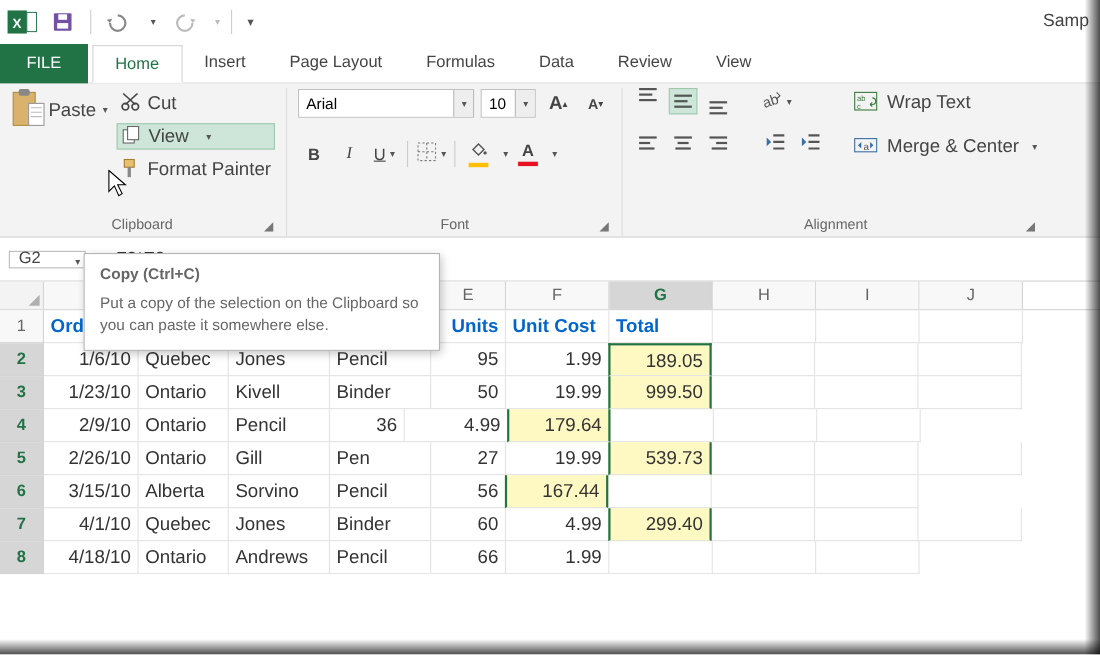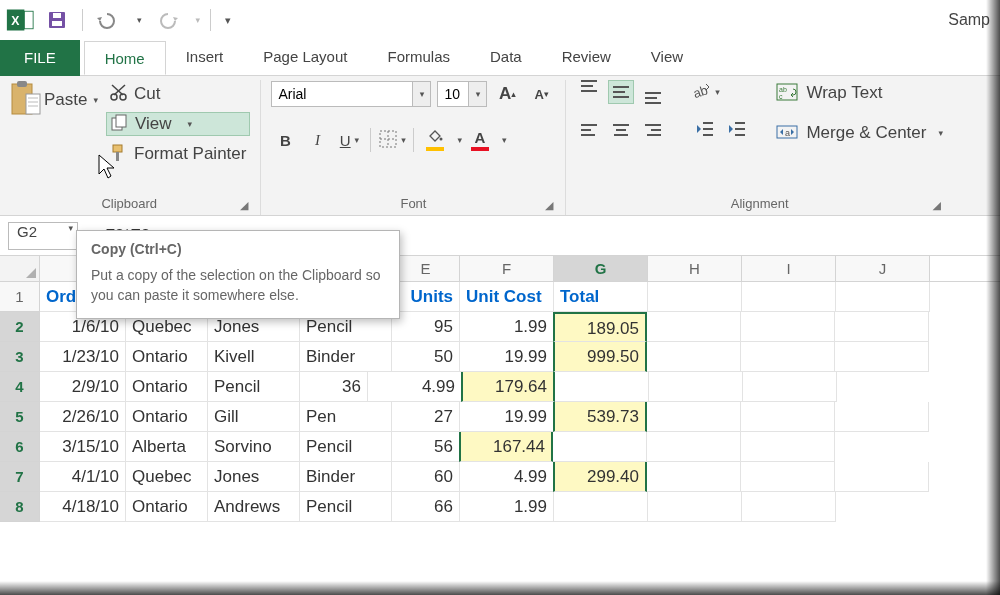--- a/index.html
+++ b/index.html
@@ -83,21 +83,21 @@
   .align-grid { display:flex; gap:6px; }
   .align-btn { width:26px; height:24px; display:flex; align-items:center; justify-content:center; cursor:pointer; }
   .lines { display:flex; flex-direction:column; gap:3px; }
   .ln { background:#555; height:2px; }
   .align-btn.sel { background:#cde6d9; border:1px solid #9fc9af;}
   .wrap-cmd { display:flex; align-items:center; gap:8px; height:26px; cursor:pointer;}
   .merge-cmd { display:flex; align-items:center; gap:8px; height:26px; cursor:pointer; margin-top:10px;}
 
   
   .formula-row { height:40px; display:flex; align-items:center; border-bottom:1px solid #d4d4d4; padding:4px 8px; gap:8px;}
-  .namebox { width:70px; height:28px; border:1px solid #bbb; display:flex; align-items:flex-start; justify-content:space-between; padding:0 4px 0 8px; font-size:15px;}
+  .namebox { width:70px; height:16px; border:1px solid #bbb; display:flex; align-items:flex-end; justify-content:space-between; padding:0 4px 0 8px; font-size:15px;}
   .formula-bar { flex:1; height:28px; display:flex; align-items:center; padding:0 10px; font-size:16px; color:#333;}
 
   
   .colheaders { display:flex; height:26px; border-bottom:1px solid #d4d4d4;}
   .corner { width:40px; border-right:1px solid #d4d4d4; background:#f3f3f3; position:relative;}
   .corner::after { content:""; position:absolute; right:3px; bottom:3px; width:0; height:0; border-left:10px solid transparent; border-bottom:10px solid #b0b0b0;}
   .colh { border-right:1px solid #d4d4d4; background:#f8f8f8; text-align:center; line-height:26px; font-size:15px; color:#666;}
   .colh.sel { background:#d6d6d6; color:#217346; font-weight:600;}
 
   

